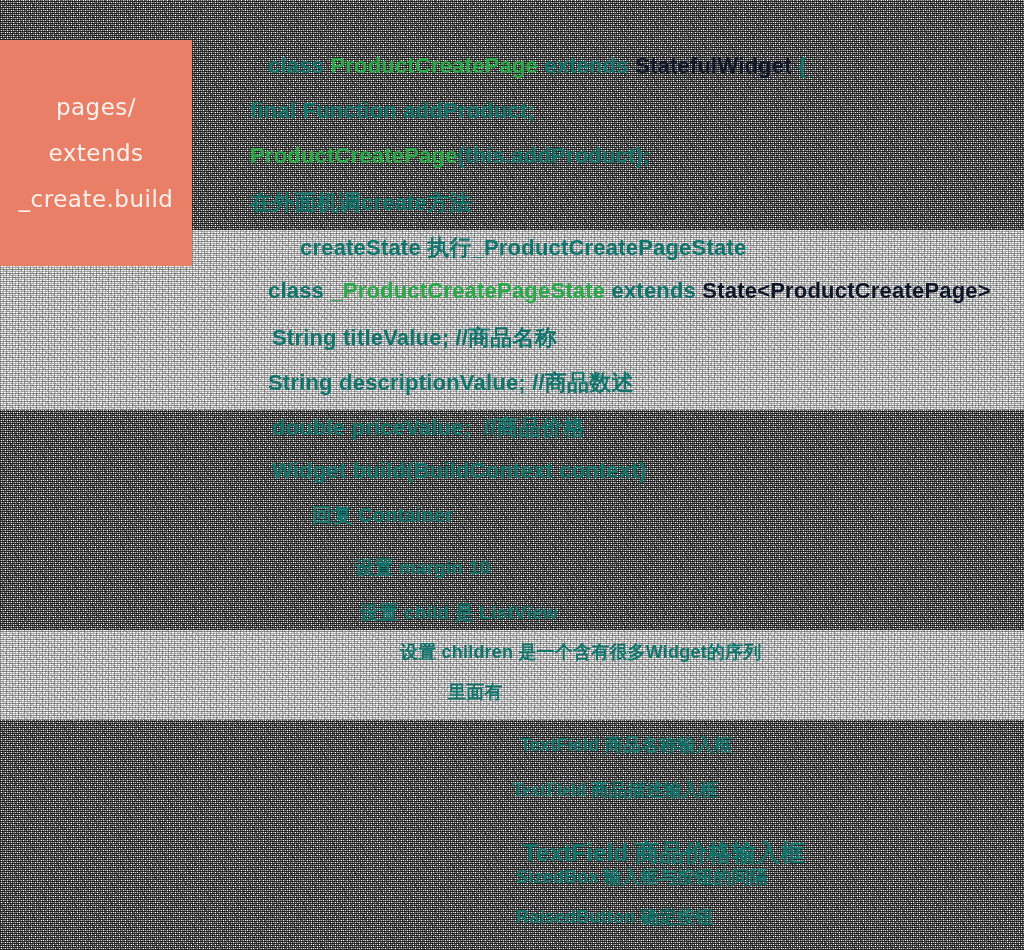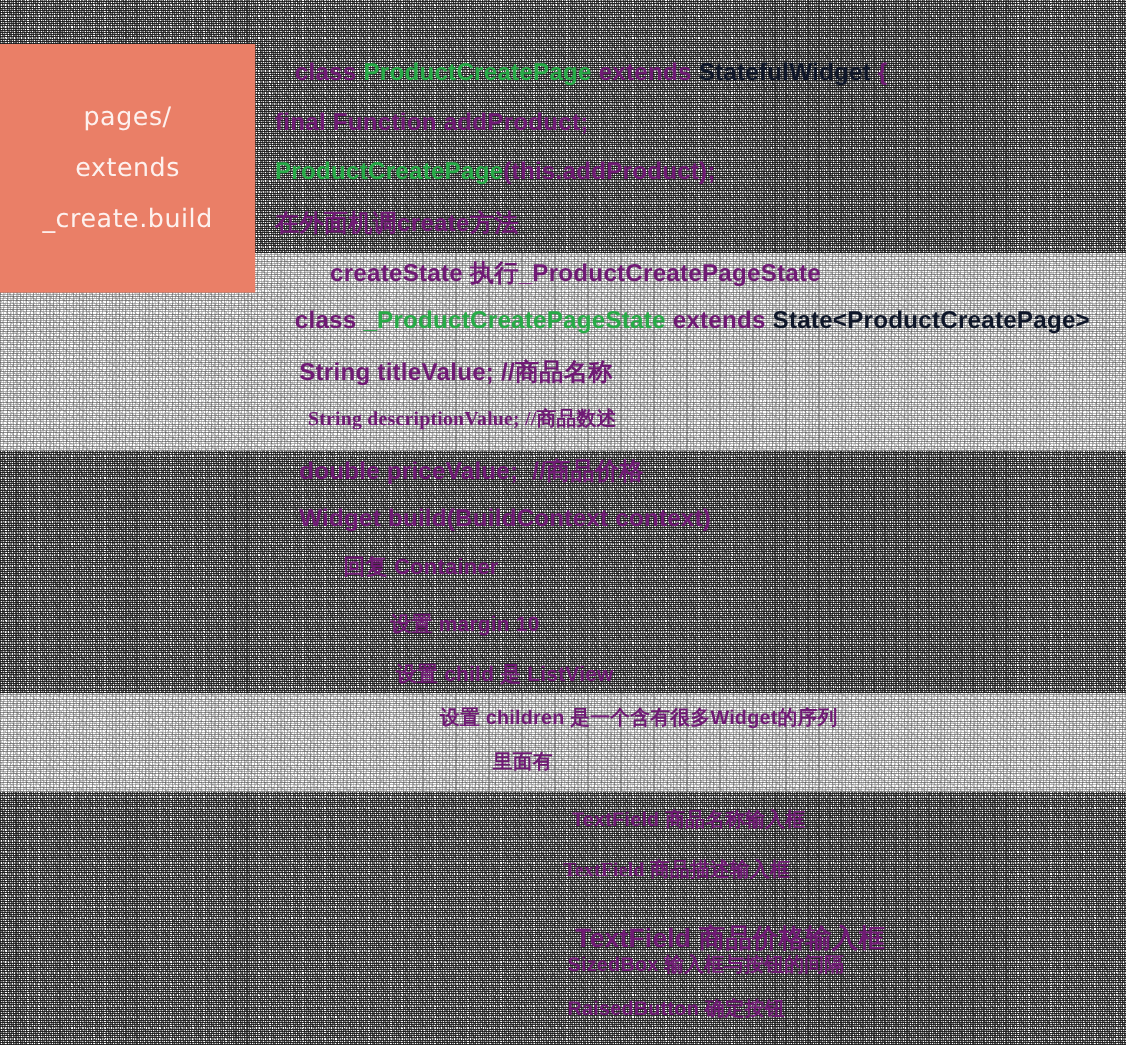--- a/index.html
+++ b/index.html
@@ -74,21 +74,21 @@
       repeating-linear-gradient(90deg,
         rgba(0,0,0,0.35) 0px, rgba(0,0,0,0.35) 1px,
         rgba(255,255,255,0) 1px, rgba(255,255,255,0) 6px);
   }
 
   
   .file-box {
     position: absolute;
     left: 0;
     top: 40px;
-    width: 232px;
+    width: 192px;
     height: 226px;
     background: #ea7f67;
     display: flex;
     flex-direction: column;
     align-items: center;
     justify-content: center;
     z-index: 6;
   }
   .file-box .file-line {
     color: #fdf1ee;
@@ -103,21 +103,21 @@
   
   .code-line {
     position: absolute;
     white-space: nowrap;
     font-weight: bold;
     font-family: "Liberation Sans", "DejaVu Sans", sans-serif;
     z-index: 5;
     letter-spacing: 0.2px;
   }
   .tok { white-space: pre; }
-  .t-gray  { color: #701a75; }
+  .t-gray  { color: #0f766e; }
   .t-green { color: #27ab47; }
   .t-blue  { color: #0f172a; }
 </style>
 </head>
 <body>
 
 <div id="canvas">
 
   <div class="noise-layer"></div>
   <div id="noise-bands">
@@ -139,21 +139,21 @@
   </div>
 
   <div id="code-lines">
       <div class="code-line" style="left: 268px; top: 53px; font-size: 22px;"><span class="tok t-gray">class </span><span class="tok t-green">ProductCreatePage</span><span class="tok t-gray"> extends </span><span class="tok t-blue">StatefulWidget</span><span class="tok t-gray"> {</span></div>
       <div class="code-line" style="left: 250px; top: 98px; font-size: 22px;"><span class="tok t-gray">final Function addProduct;</span></div>
       <div class="code-line" style="left: 250px; top: 143px; font-size: 22px;"><span class="tok t-green">ProductCreatePage</span><span class="tok t-gray">(this.addProduct);</span></div>
       <div class="code-line" style="left: 250px; top: 188px; font-size: 22px;"><span class="tok t-gray">在外面机调create方法</span></div>
       <div class="code-line" style="left: 260px; top: 233px; font-size: 22px; margin-left: 40px;"><span class="tok t-gray">createState 执行_ProductCreatePageState</span></div>
       <div class="code-line" style="left: 268px; top: 278px; font-size: 22px;"><span class="tok t-gray">class </span><span class="tok t-green">_ProductCreatePageState</span><span class="tok t-gray"> extends </span><span class="tok t-blue">State&lt;ProductCreatePage&gt;</span></div>
       <div class="code-line" style="left: 272px; top: 323px; font-size: 22px;"><span class="tok t-gray">String titleValue; //商品名称</span></div>
-      <div class="code-line" style="left: 280px; top: 368px; font-size: 18px; font-family: Liberation Serif, serif;"><span class="tok t-gray">String descriptionValue; //商品数述</span></div>
+      <div class="code-line" style="left: 268px; top: 368px; font-size: 22px;"><span class="tok t-gray">String descriptionValue; //商品数述</span></div>
       <div class="code-line" style="left: 272px; top: 413px; font-size: 22px;"><span class="tok t-gray">double priceValue;  //商品价格</span></div>
       <div class="code-line" style="left: 272px; top: 458px; font-size: 22px;"><span class="tok t-gray">Widget build(BuildContext context)</span></div>
       <div class="code-line" style="left: 312px; top: 502px; font-size: 20px;"><span class="tok t-gray">回复 Container</span></div>
       <div class="code-line" style="left: 355px; top: 555px; font-size: 19px;"><span class="tok t-gray">设置 margin 10</span></div>
       <div class="code-line" style="left: 360px; top: 600px; font-size: 19px;"><span class="tok t-gray">设置 child 是 ListView</span></div>
       <div class="code-line" style="left: 400px; top: 640px; font-size: 18px;"><span class="tok t-gray">设置 children 是一个含有很多Widget的序列</span></div>
       <div class="code-line" style="left: 448px; top: 680px; font-size: 18px;"><span class="tok t-gray">里面有</span></div>
       <div class="code-line" style="left: 520px; top: 733px; font-size: 18px;"><span class="tok t-gray">TextField 商品名称输入框</span></div>
       <div class="code-line" style="left: 512px; top: 778px; font-size: 18px; font-family: Liberation Serif, serif;"><span class="tok t-gray">TextField 商品描述输入框</span></div>
       <div class="code-line" style="left: 523px; top: 823px; font-size: 24px; margin-top: 14px;"><span class="tok t-gray">TextField 商品价格输入框</span></div>

